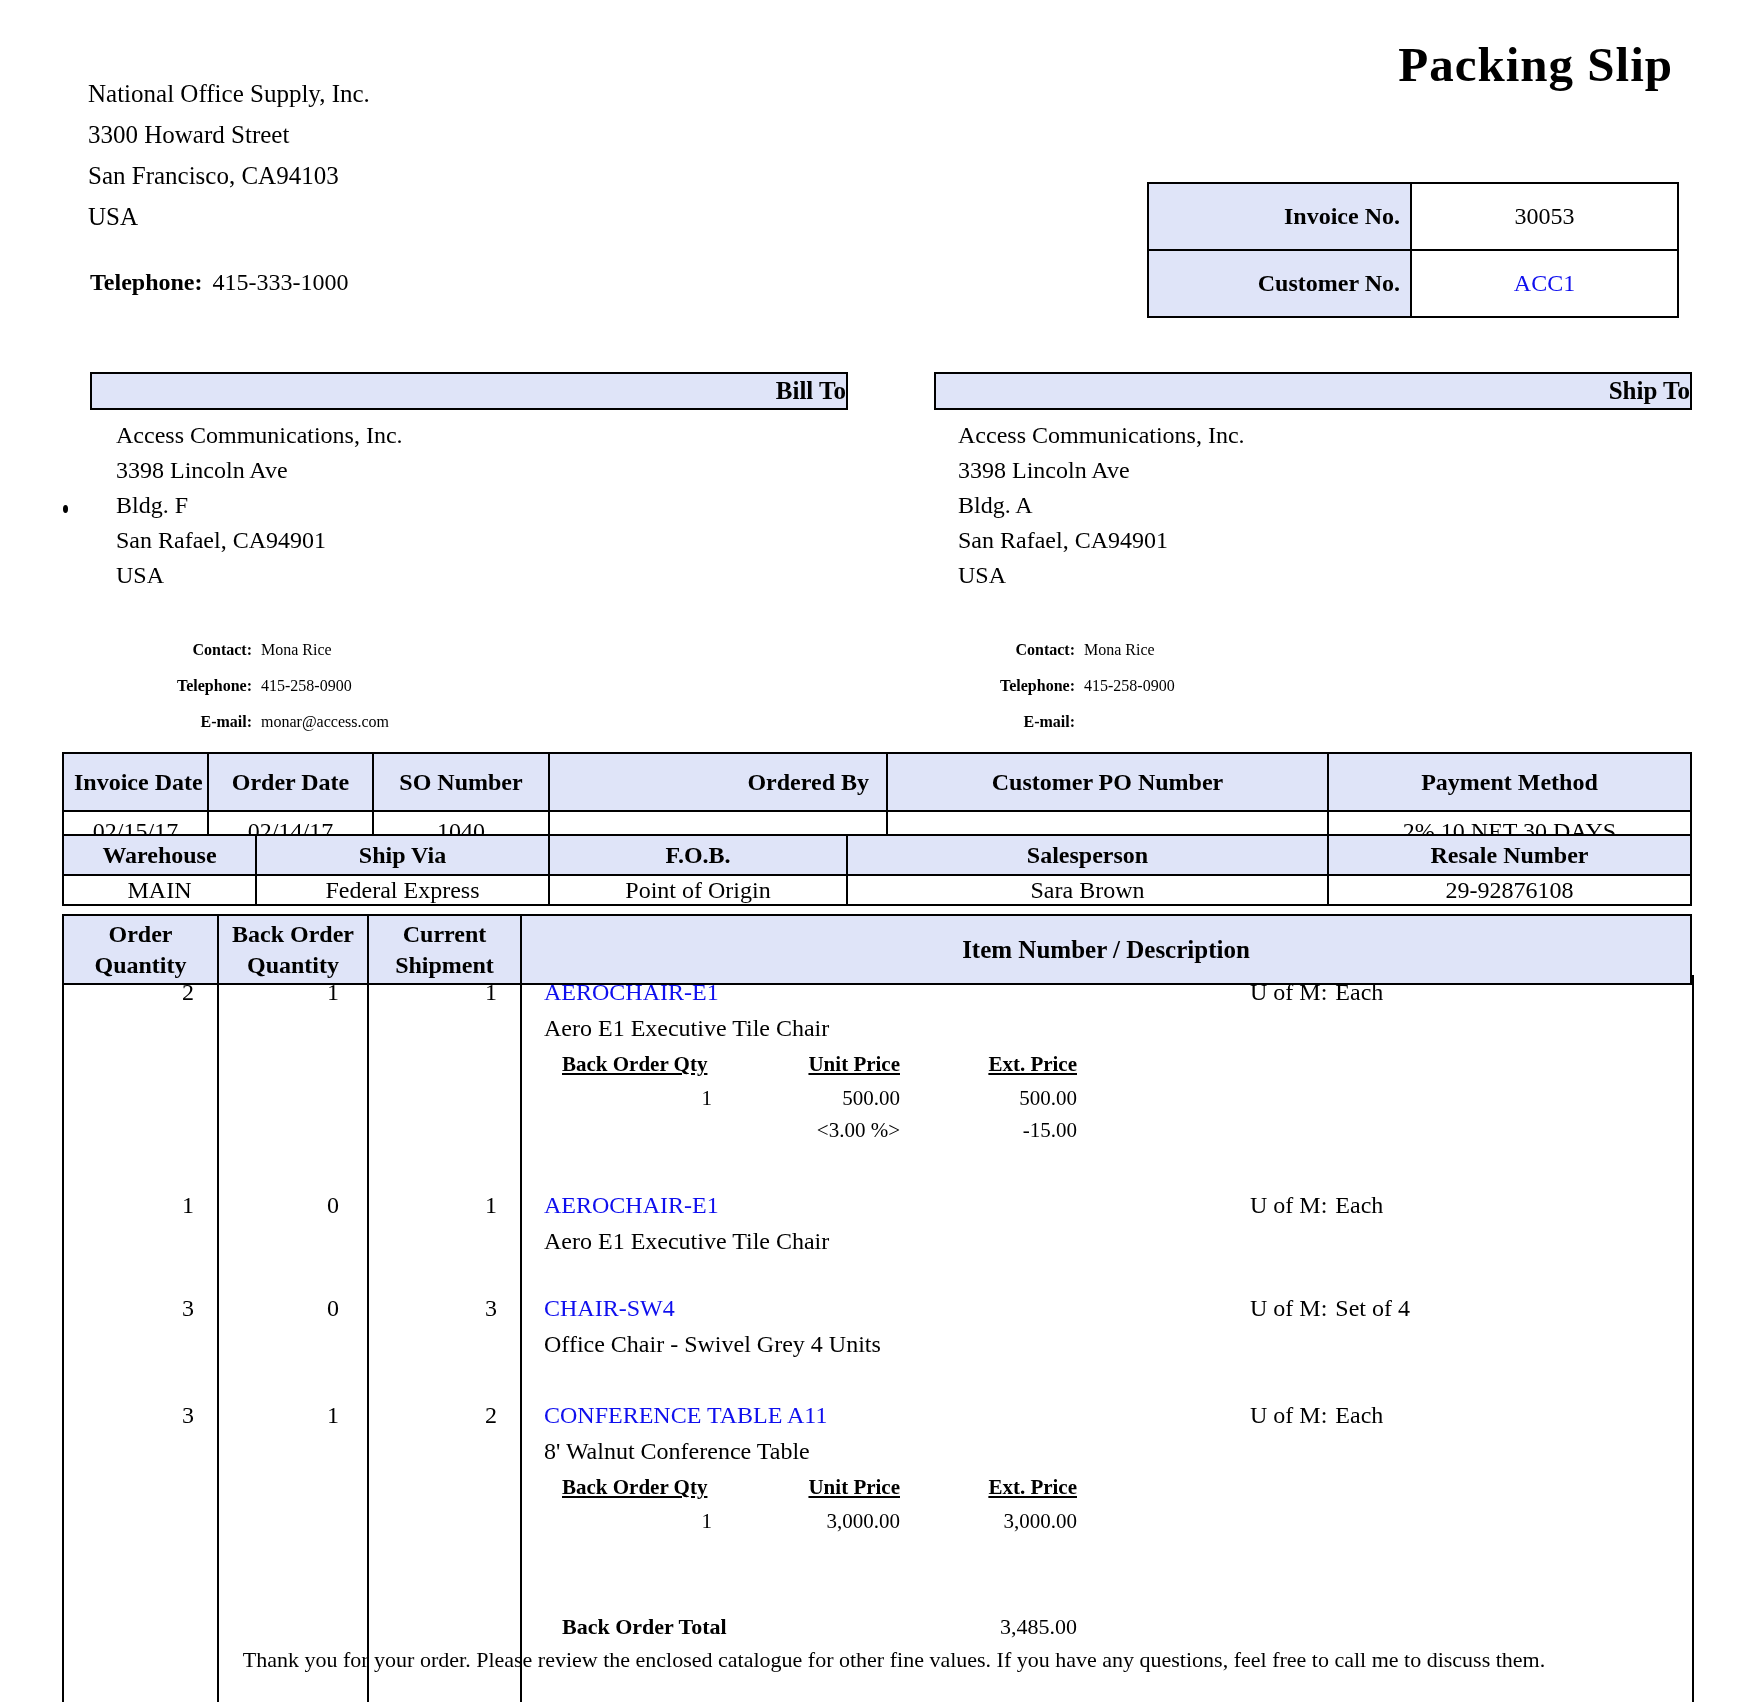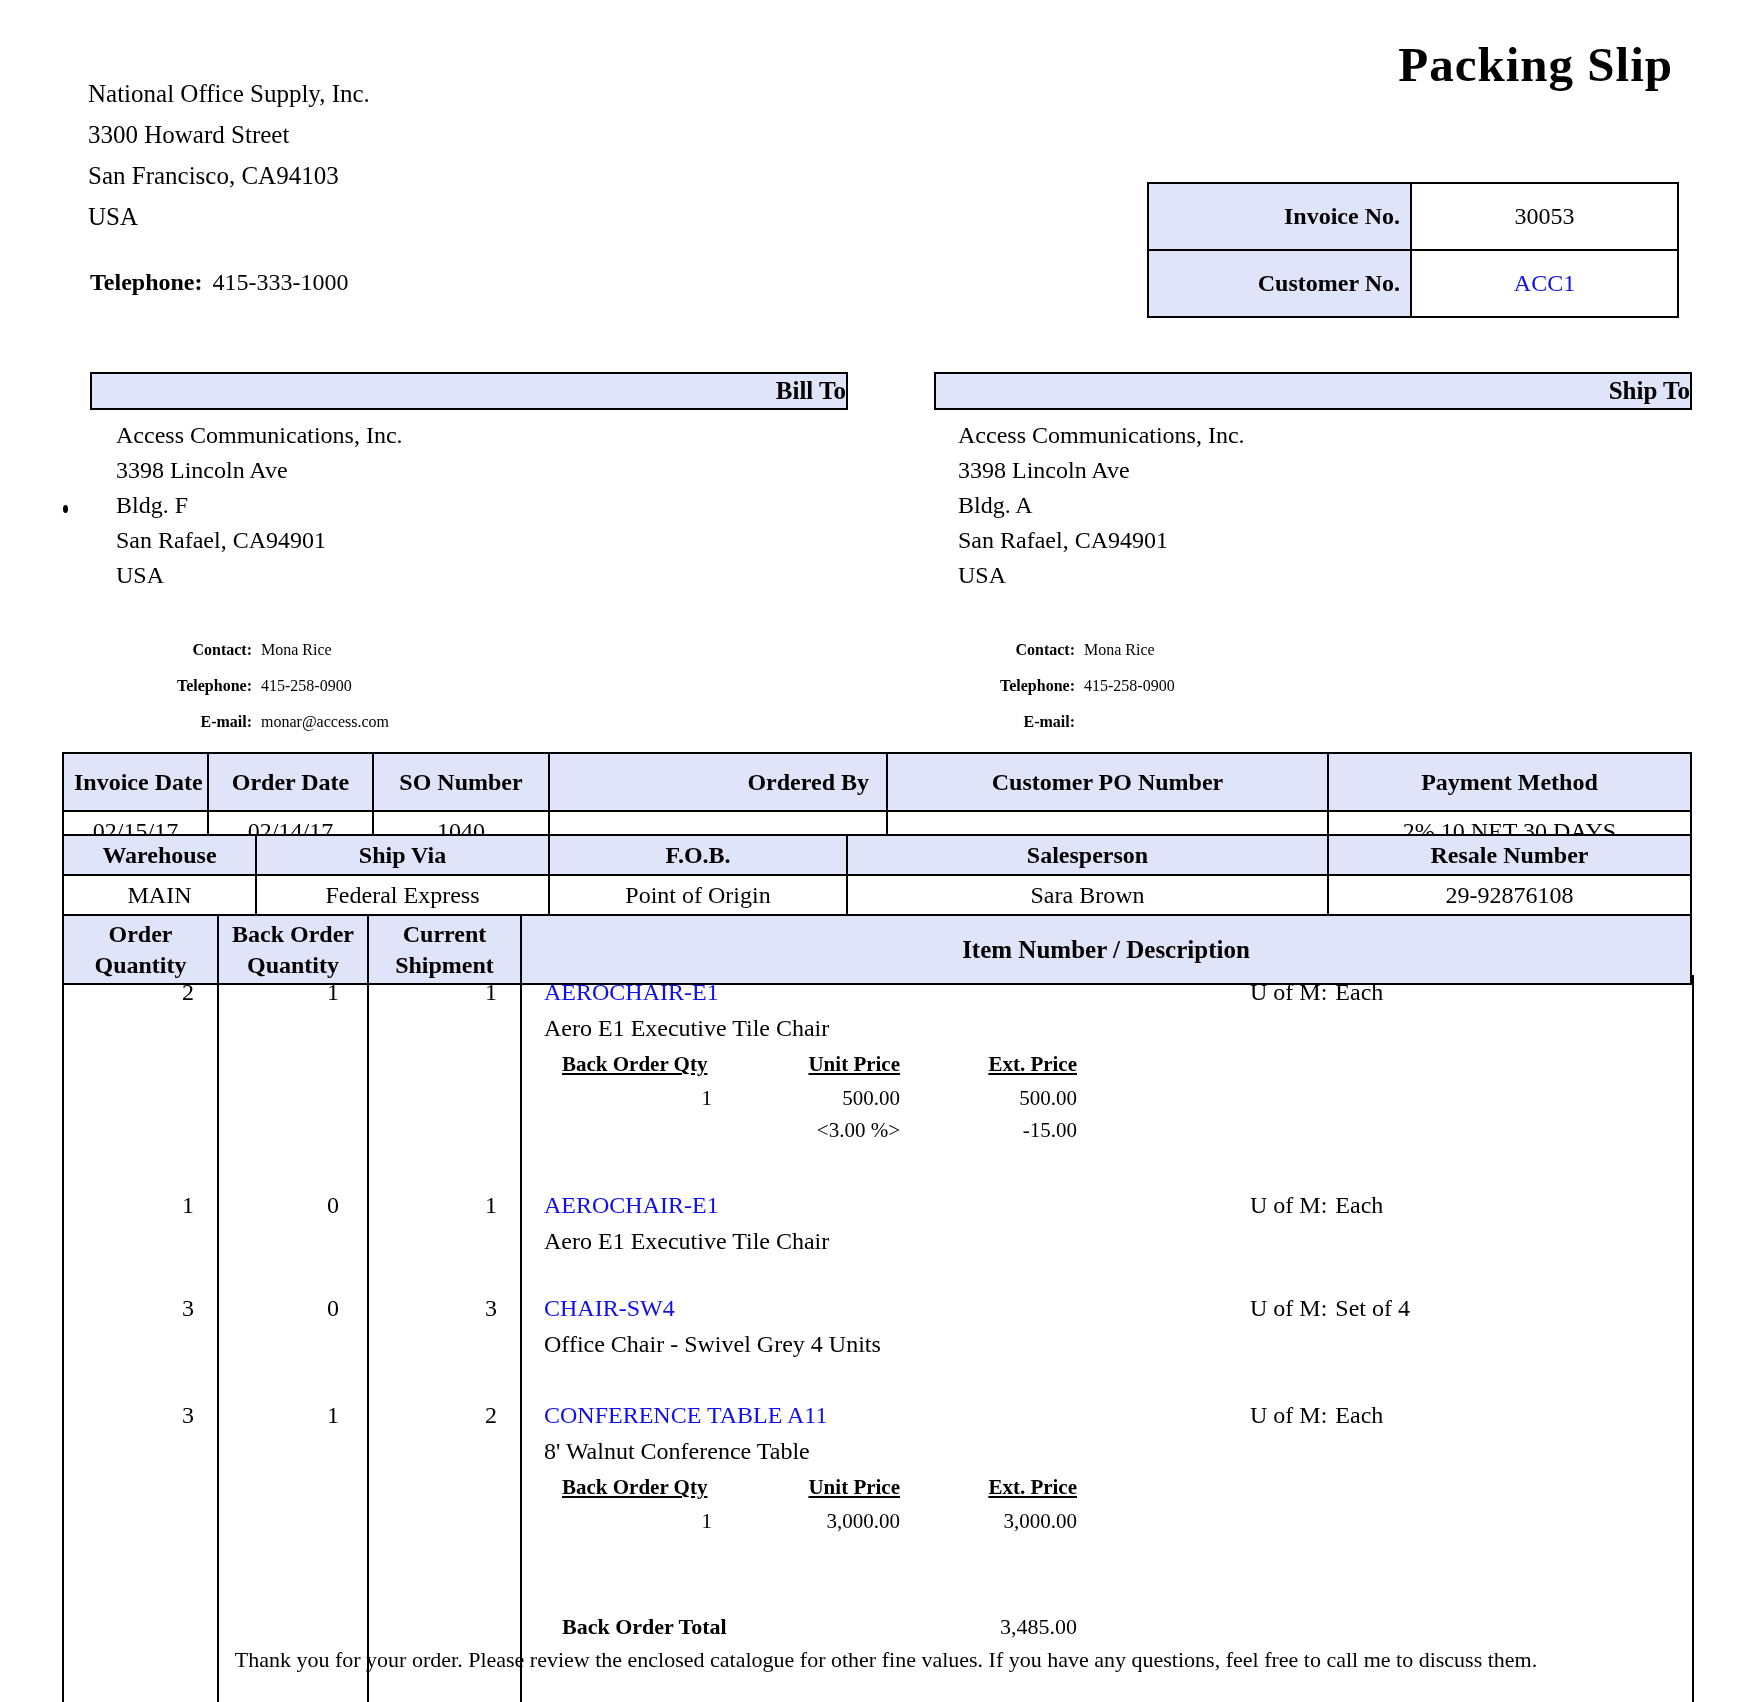--- a/index.html
+++ b/index.html
@@ -52,21 +52,21 @@
        border-left:2px solid #000;border-right:2px solid #000;font-size:24px;}
   .vline{position:absolute;top:0;bottom:0;width:2px;background:#000;}
   .cell{position:absolute;height:30px;line-height:30px;white-space:nowrap;}
   .qty{text-align:right;}
   .code{color:#0f0fee;}
   .uomwrap .val{margin-left:8px;}
   .sub-h{font-size:21px;font-weight:bold;text-decoration:underline;}
   .sub-v{font-size:21px;text-align:right;}
   .total-lbl{font-size:22px;font-weight:bold;}
   .total-val{font-size:22px;text-align:right;}
-  .thanks{position:absolute;left:8px;width:100%;text-align:center;font-size:22px;line-height:28px;}
+  .thanks{position:absolute;left:16px;width:100%;text-align:center;font-size:22px;line-height:28px;}
   .straydot{position:absolute;left:63px;top:505px;width:5px;height:8px;background:#000;border-radius:50%;}
 </style>
 </head>
 <body>
 
 <div class="page">
 
   <div class="abs company">
     <div>National Office Supply, Inc.</div>
     <div>3300 Howard Street</div>
@@ -178,21 +178,21 @@
         <col style="width:363px">
       </colgroup>
     <tbody>
         <tr style="height:40px">
       <th>Warehouse</th>
       <th>Ship Via</th>
       <th>F.O.B.</th>
       <th>Salesperson</th>
       <th>Resale Number</th>
     </tr>
-    <tr style="height:40px">
+    <tr style="height:30px">
       <td>MAIN</td>
       <td>Federal Express</td>
       <td>Point of Origin</td>
       <td>Sara Brown</td>
       <td>29-92876108</td>
     </tr>
   </tbody>
     </table>
 
   <table class="grid items-hdr" style="left:62px;top:906px;width:1628px;">

